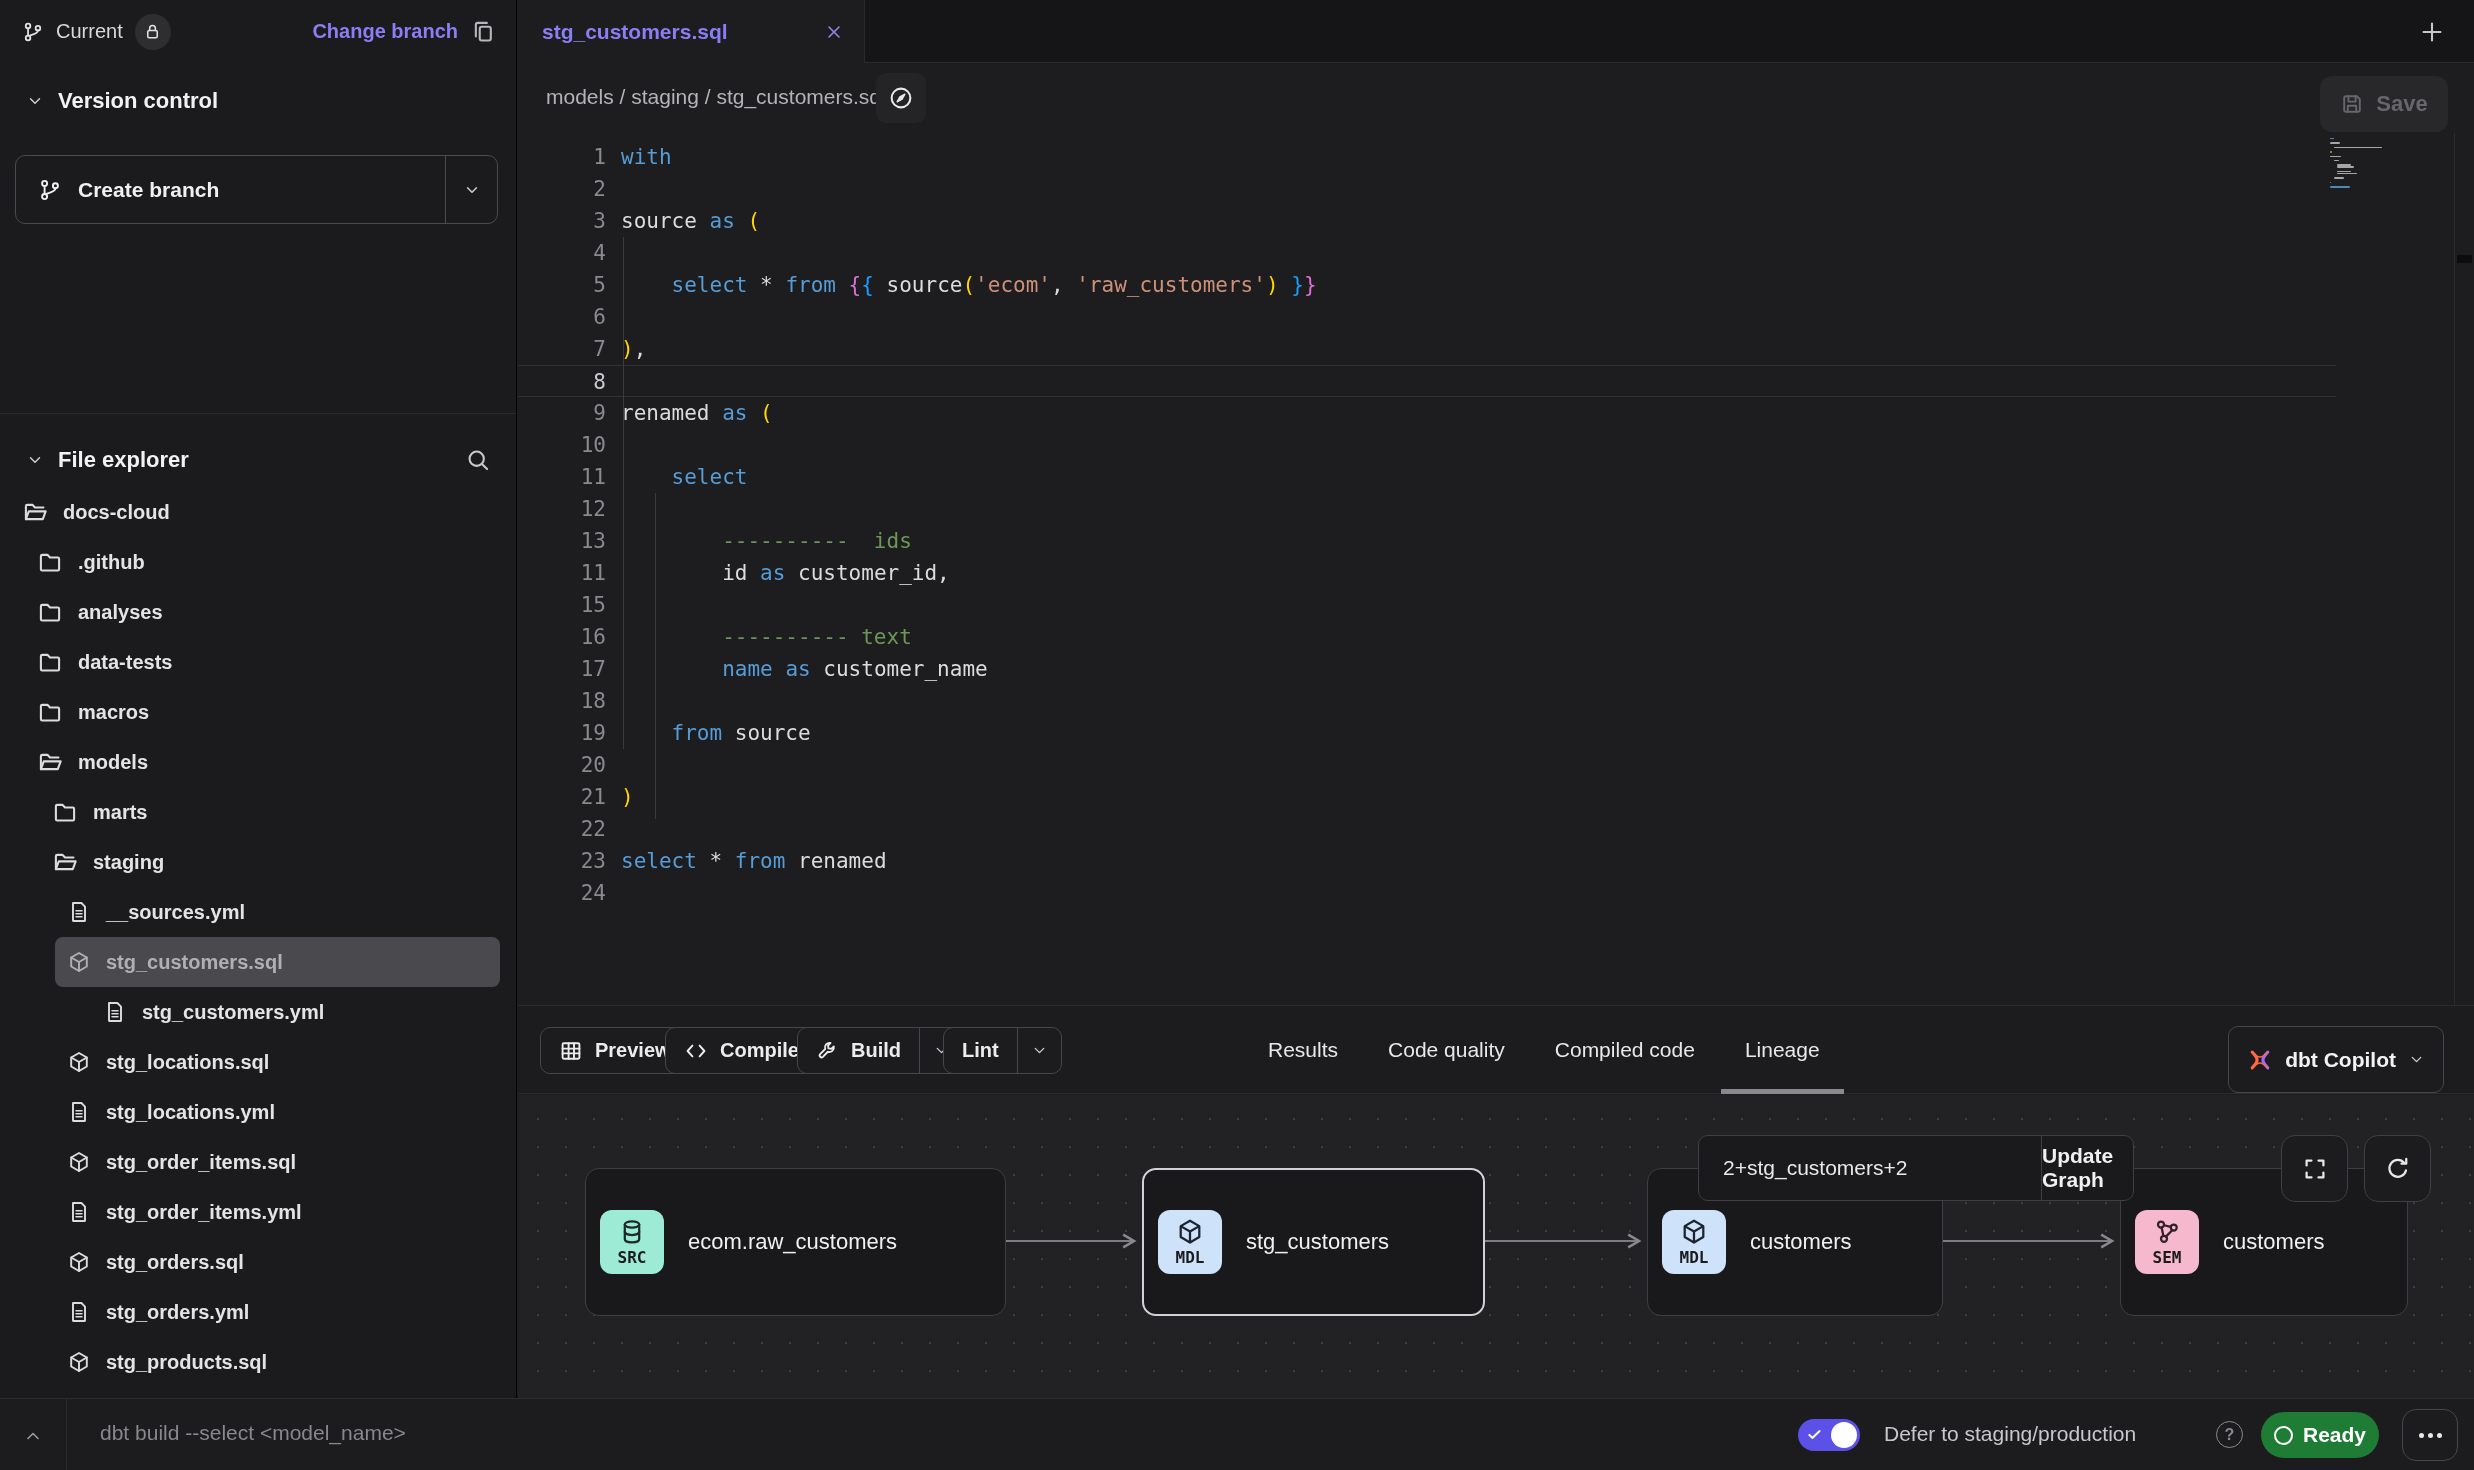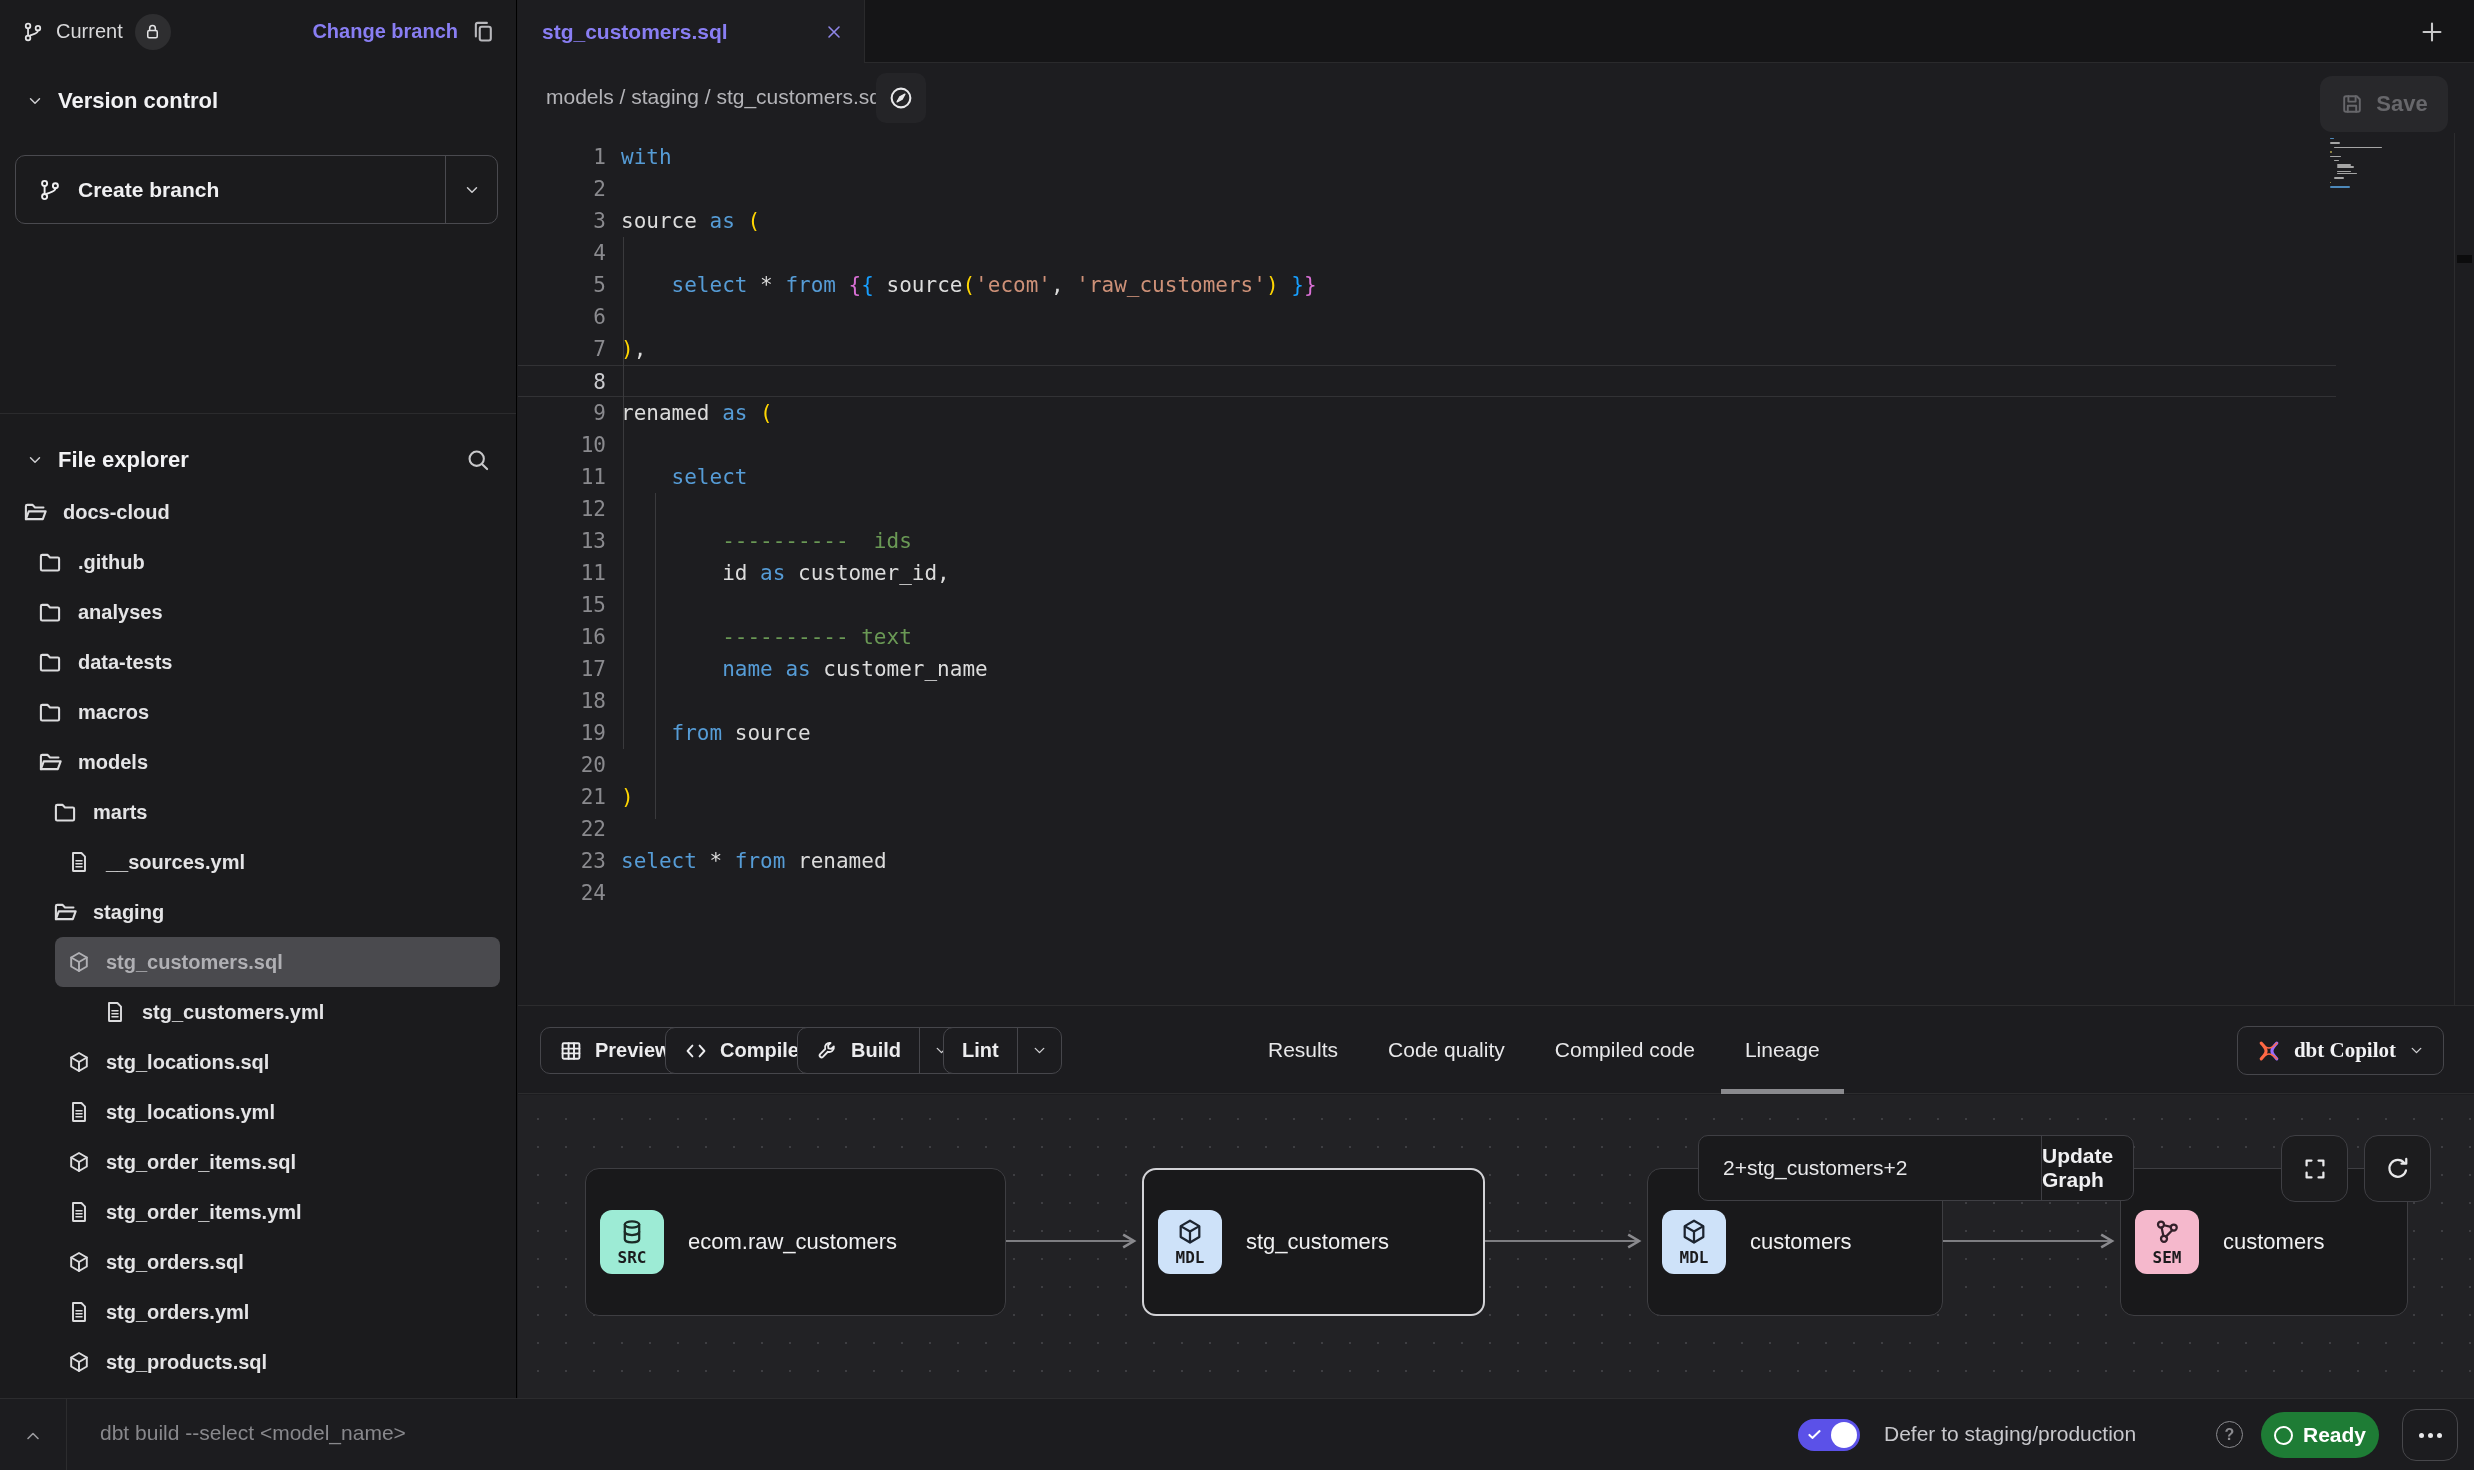--- a/index.html
+++ b/index.html
@@ -62,21 +62,21 @@
 
   
   .actionbar { position:absolute; left:0; top:1005px; width:100%; height:89px; background:#1c1c1f; border-top:1px solid #2c2c2e; border-bottom:1px solid #2c2c2e; }
   .act-btn { position:absolute; top:21px; height:47px; border:1px solid #46464b; border-radius:10px; background:#1c1c1f; display:flex; align-items:center; color:#eceCee; font-size:20px; font-weight:700; cursor:pointer; }
   .act-btn .bpart { display:flex; align-items:center; gap:12px; padding:0 18px; height:100%; }
   .act-btn .bchev { width:44px; height:100%; border-left:1px solid #46464b; display:flex; align-items:center; justify-content:center; color:#cfcfd2; }
   #btn-preview { left:22px; } #btn-compile { left:147px; } #btn-build { left:279px; } #btn-lint { left:425px; }
   .panel-tabs { position:absolute; left:750px; top:0; height:88px; display:flex; align-items:center; gap:50px; }
   .panel-tab { position:relative; font-size:21px; color:#e8e8ea; height:88px; display:flex; align-items:center; cursor:pointer; }
   .panel-tab.active::after { content:""; position:absolute; left:-24px; right:-24px; bottom:0; height:5px; background:#8a8a8e; }
-  .copilot-btn { position:absolute; right:30px; top:20px; height:49px; padding:0 18px; border:1px solid #46464b; border-radius:10px; display:flex; align-items:center; gap:12px; font-size:21px; font-weight:700; color:#f2f2f4; cursor:pointer;font-family:Liberation Serif, serif; }
+  .copilot-btn { position:absolute; right:30px; top:20px; height:67px; padding:0 18px; border:1px solid #46464b; border-radius:10px; display:flex; align-items:center; gap:12px; font-size:21px; font-weight:700; color:#f2f2f4; cursor:pointer; }
 
   
   .lineage { position:absolute; left:0; top:1095px; width:100%; height:303px; background:#222225;
     background-image:radial-gradient(circle, #3e3e42 1.3px, transparent 1.4px); background-size:28px 28px; background-position:6px 10px; overflow:hidden; }
   .edges { position:absolute; left:0; top:0; width:100%; height:100%; }
   .lnode { position:absolute; top:73px; height:148px; background:#19191b; border:1.5px solid #3e3e42; border-radius:14px; display:flex; align-items:center; gap:24px; padding-left:14px; cursor:pointer; }
   .lnode.selected { border:2px solid #d2d2d6; }
   .lnode .badge { width:64px; height:64px; border-radius:12px; display:flex; flex-direction:column; align-items:center; justify-content:center; gap:1px; color:#1b1b1d; }
   .lnode .badge .badge-label { font-size:16px; font-weight:700; font-family:"DejaVu Sans Mono", monospace; }
   .lnode .nlabel { font-size:22px; font-weight:500; color:#f0f0f2; }
@@ -235,37 +235,37 @@
           <span>models</span>
         </div>
         <div class="tree-item" style="padding-left: 52px;">
           <span class="icon">
             <svg class="s" width="26" height="26" viewBox="0 0 20 20">
               <path d="M3 15.5V5.5a1 1 0 0 1 1-1h4l2 2h6a1 1 0 0 1 1 1v8a1 1 0 0 1-1 1H4a1 1 0 0 1-1-1z"></path>
             </svg>
           </span>
           <span>marts</span>
         </div>
+        <div class="tree-item" style="padding-left: 52px;">
+          <span class="icon">
+            <svg class="s" width="26" height="26" viewBox="0 0 20 20">
+              <path d="M3 15.5V5.5a1 1 0 0 1 1-1h4l2 2h6.5"></path>
+              <path d="M3 15.5l2.2-6h13l-2.2 6z"></path>
+            </svg>
+          </span>
+          <span>staging</span>
+        </div>
         <div class="tree-item" style="padding-left: 67px;">
           <span class="icon">
             <svg class="s" width="24" height="24" viewBox="0 0 20 20">
               <path d="M5 2.5h7l3 3V17a.5.5 0 0 1-.5.5h-9A.5.5 0 0 1 5 17z"></path>
               <path d="M7.5 9h5M7.5 11.5h5M7.5 14h5" stroke-width="1.3"></path>
             </svg>
           </span>
           <span>__sources.yml</span>
-        </div>
-        <div class="tree-item" style="padding-left: 52px;">
-          <span class="icon">
-            <svg class="s" width="26" height="26" viewBox="0 0 20 20">
-              <path d="M3 15.5V5.5a1 1 0 0 1 1-1h4l2 2h6.5"></path>
-              <path d="M3 15.5l2.2-6h13l-2.2 6z"></path>
-            </svg>
-          </span>
-          <span>staging</span>
         </div>
         <div class="tree-item selected" style="margin-left: 55px; margin-right: 16px; padding-left: 12px;">
           <span class="icon">
             <svg class="s" width="24" height="24" viewBox="0 0 20 20">
               <path d="M10 2.5l6.5 3.75v7.5L10 17.5l-6.5-3.75v-7.5z"></path>
               <path d="M3.5 6.25L10 10l6.5-3.75M10 10v7.5"></path>
             </svg>
           </span>
           <span>stg_customers.sql</span>
         </div>

